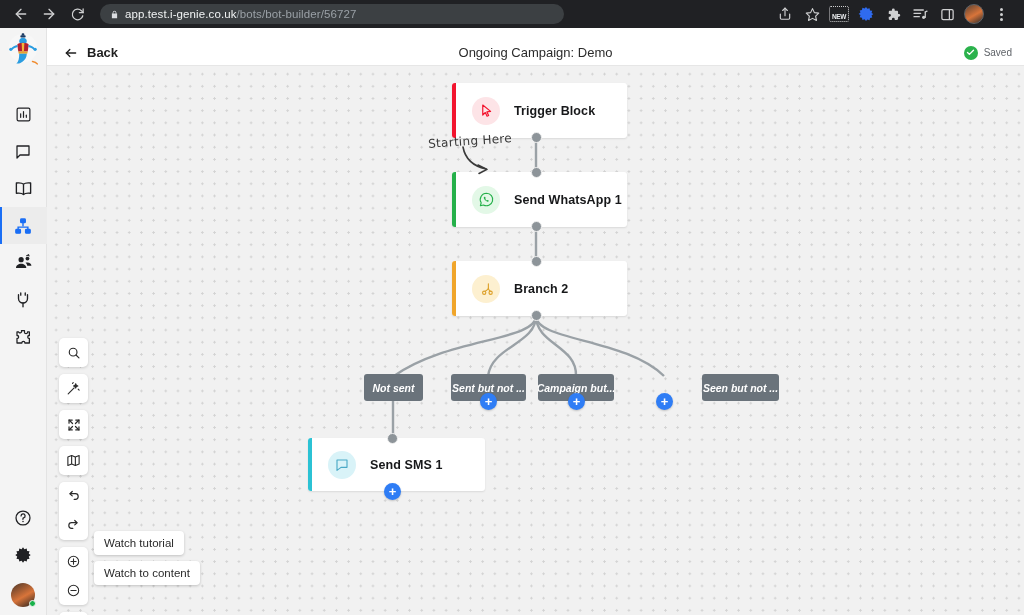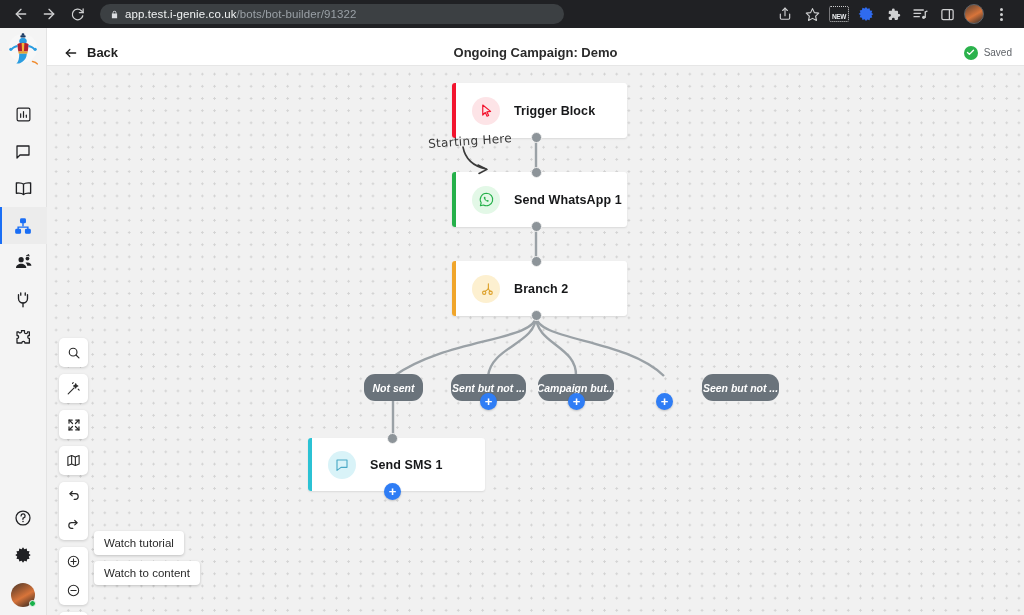--- a/index.html
+++ b/index.html
@@ -129,21 +129,21 @@
     padding: 12px 12px 0 10px;
   }
   .back-btn {
     display: flex; align-items: center; gap: 8px;
     color: #1f1f1f; font-size: 13px; font-weight: 600;
     padding: 4px 6px;
   }
   .header-title {
     position: absolute; left: 0; right: 0;
     text-align: center;
-    font-size: 13px; color: #2b2b2b; font-weight: 700;
+    font-size: 13px; color: #2b2b2b; font-weight: 400;
     pointer-events: none;
   }
   .header-right {
     margin-left: auto; display: flex; align-items: center; gap: 12px;
     position: relative; z-index: 2;
   }
   .saved-chip { display: flex; align-items: center; gap: 6px; font-size: 10px; color:#5f6368; }
   .check-circle {
     width: 14px; height: 14px; border-radius: 50%;
     background: #2bb24c; display:flex; align-items:center; justify-content:center;
@@ -251,21 +251,21 @@
   .plus-btn span { transform: translateY(-0.5px); }
 
   .branch-label {
     position: absolute;
     background: #6a737b;
     color: #ffffff;
     font-size: 10.5px;
     font-style: italic;
     font-weight: bold;
     padding: 6px 8px;
-    border-radius: 11px;
+    border-radius: 3px;
     text-align: center;
     white-space: nowrap;
     overflow: hidden;
     z-index: 5;
     display:flex; align-items:center; justify-content:center;
   }
 
   .annotation {
     position: absolute;
     left: 381px; top: 68px;
@@ -300,21 +300,21 @@
         <path d="M20.5 14a8.5 8.5 0 1 1-2.2-8.1L21 9"></path>
       </svg>
   </div>
 
   <div class="omnibox">
     <span class="lock-ico">
       <svg width="9" height="11" viewBox="0 0 24 24" fill="currentColor">
           <path d="M17 9V7a5 5 0 0 0-10 0v2H5v13h14V9h-2zm-8-2a3 3 0 0 1 6 0v2H9V7z"></path>
         </svg>
     </span>
-    <span class="url-text"><span class="host">app.test.i-genie.co.uk</span><span>/bots/bot-builder/91322</span></span>
+    <span class="url-text"><span class="host">app.test.i-genie.co.uk</span><span>/bots/bot-builder/56727</span></span>
   </div>
   <div class="omni-spacer"></div>
 
   <div class="toolbar-icons">
     <div class="tb-ico">
       <svg width="14" height="14" viewBox="0 0 24 24" fill="none" stroke="currentColor" stroke-width="2" stroke-linecap="round" stroke-linejoin="round">
           <path d="M4 12v7a2 2 0 0 0 2 2h12a2 2 0 0 0 2-2v-7"></path>
           <polyline points="16 6 12 2 8 6"></polyline>
           <line x1="12" y1="2" x2="12" y2="15"></line>
         </svg>

